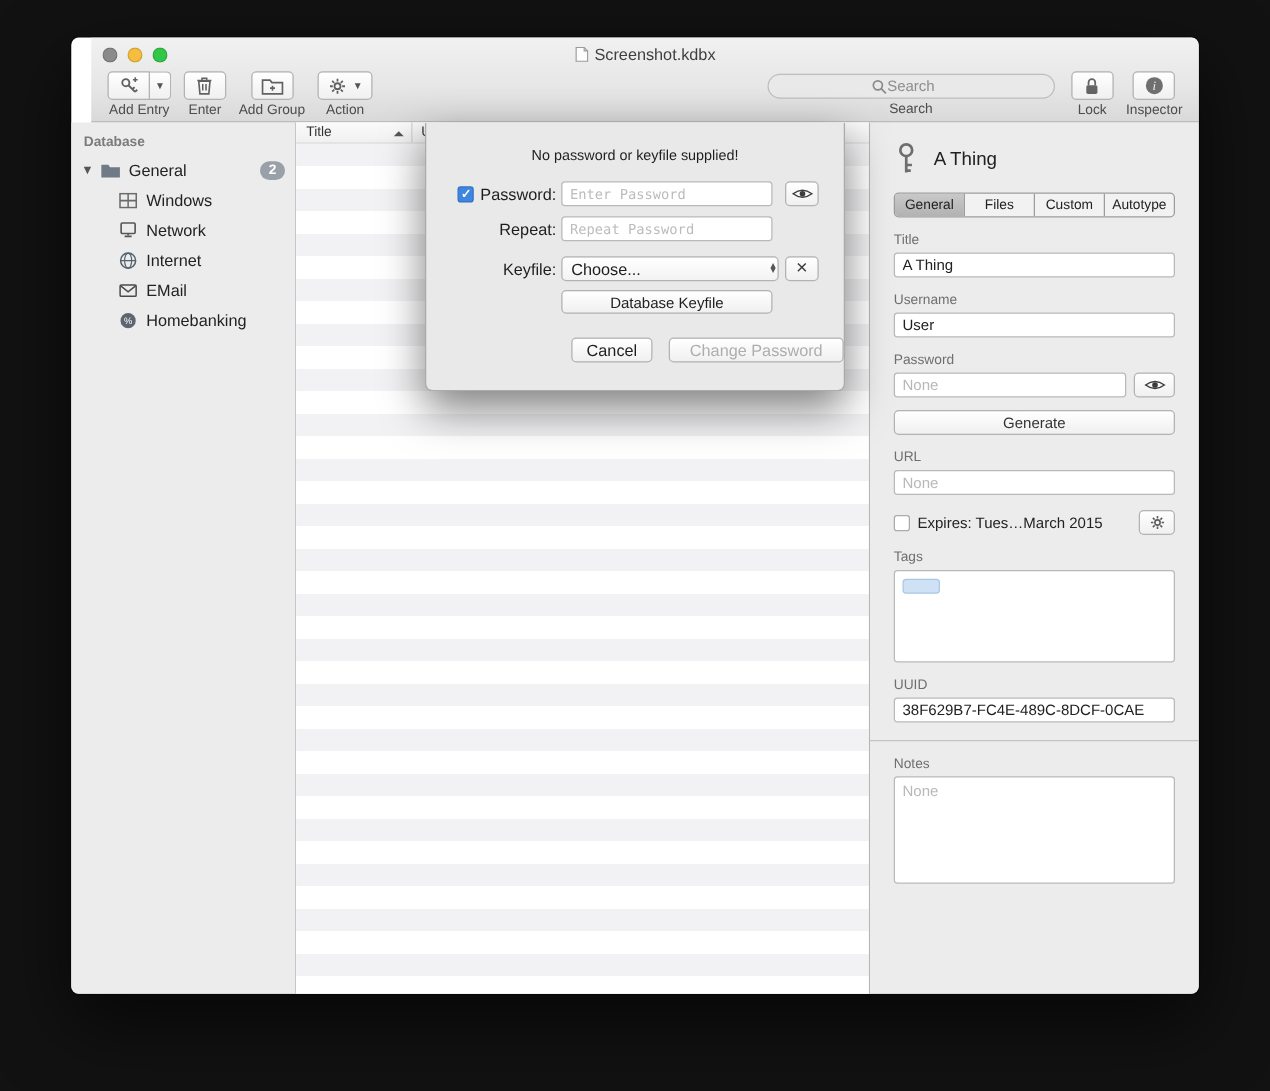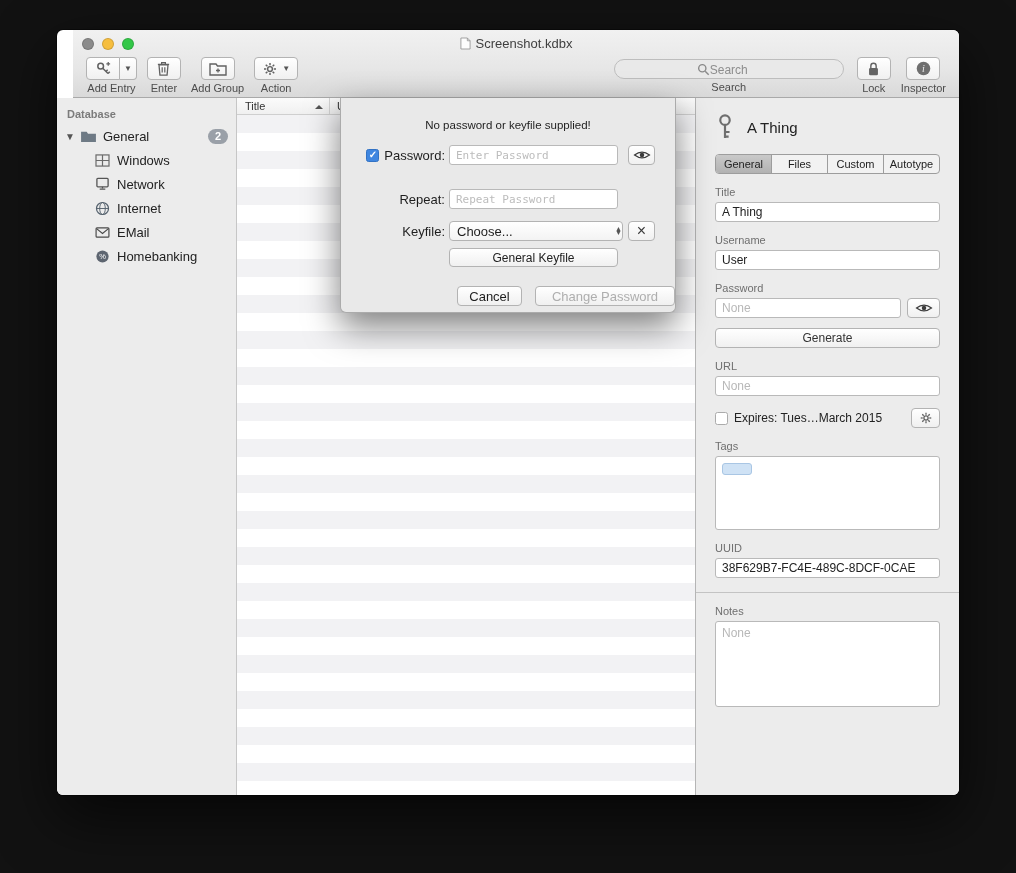--- a/index.html
+++ b/index.html
@@ -144,21 +144,21 @@
   }
   .notes-area::placeholder { color: #b8b8b8; }
 
   
   .sheet {
     position: absolute; left: 283px; top: 68px; width: 336px; height: 215px; z-index: 50;
     background: #e9e9e9; border: 1px solid #ababab; border-top: none; border-radius: 0 0 6px 6px;
     box-shadow: 0 14px 34px rgba(0,0,0,.5);
   }
   .sheet-msg { margin-top: 21px; text-align: center; font-size: 11.5px; color: #1e1e1e; }
-  .dlg-row { display: flex; align-items: center; margin-top: 24px; }
+  .dlg-row { display: flex; align-items: center; margin-top: 8px; }
   .dlg-row.first { margin-top: 14px; }
   .dlg-row.keyfile { margin-top: 12px; }
   .dlg-label { width: 104px; display: flex; align-items: center; justify-content: flex-end; gap: 5px; flex: none; }
   .dlg-label .txt { font-size: 13px; color: #1e1e1e; }
   .cb.checked { background: #3f86e0; border-color: #3272c4; position: relative; }
   .cb.checked::after {
     content: "✓"; color: #fff; font-size: 10px; font-weight: bold;
     position: absolute; left: 1.5px; top: -0.5px;
   }
   .dlg-field {
@@ -518,21 +518,21 @@
         <span class="stepper">
             <span>▲</span>
             <span>▼</span>
           </span>
       </div>
       <div class="sq-btn dlg-sq">
         <span class="x-glyph">×</span>
       </div>
     </div>
 
-    <div class="gen-key-btn">General Keyfile</div>
+    <div class="gen-key-btn">Database Keyfile</div>
 
     <div class="dlg-buttons">
       <div class="dlg-btn cancel">Cancel</div>
       <div class="dlg-btn change">Change Password</div>
     </div>
   </div>
 
 </div>
 
 </body></html>

